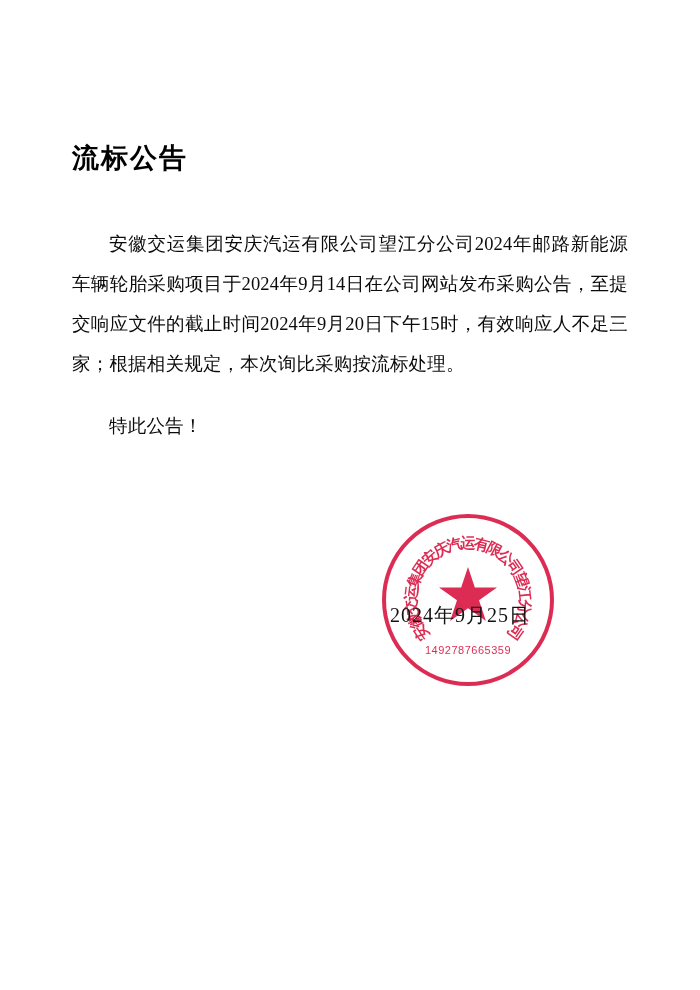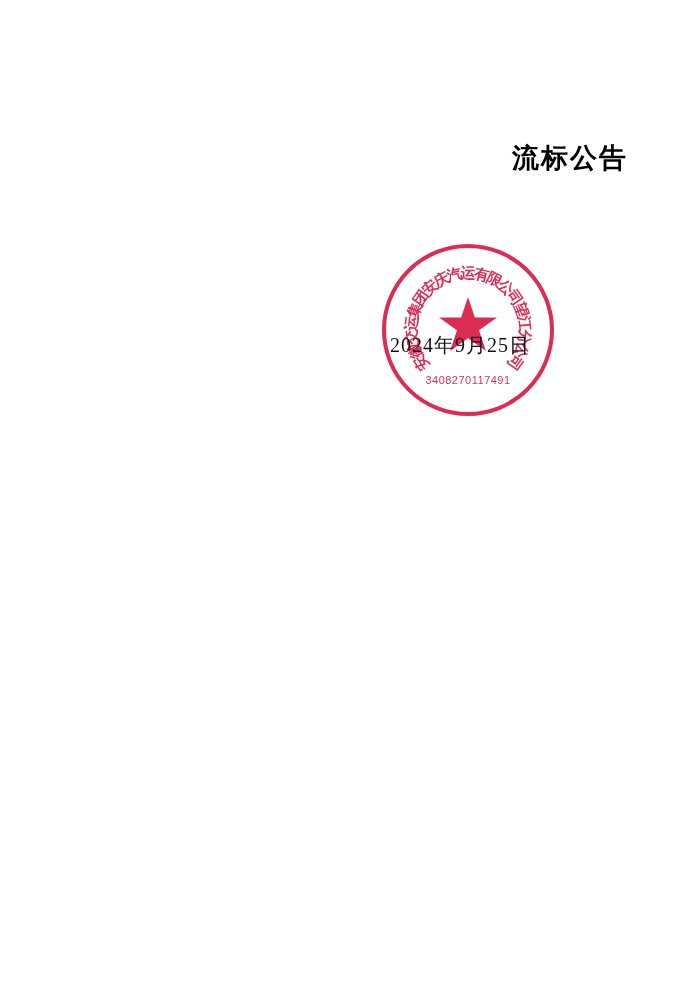--- a/index.html
+++ b/index.html
@@ -16,21 +16,21 @@
     overflow: hidden;
   }
   .page {
     position: relative;
     width: 700px;
     height: 990px;
     box-sizing: border-box;
     padding: 0 72px;
   }
   .doc-title {
-    text-align: right;
+    text-align: left;
     font-family: "DejaVu Sans", "Liberation Sans", sans-serif;
     font-weight: bold;
     font-size: 27px;
     letter-spacing: 2px;
     margin: 0;
     padding-top: 140px;
     color: #000;
   }
   .body-block {
     margin-top: 48px;
@@ -115,20 +115,24 @@
     transform-origin: 0 0;
   }
 </style>
 </head>
 <body>
 
 <div class="page">
 
   <h1 class="doc-title">流标公告</h1>
 
+  <div class="body-block">
+    <p class="para">安徽交运集团安庆汽运有限公司望江分公司2024年邮路新能源车辆轮胎采购项目于2024年9月14日在公司网站发布采购公告，至提交响应文件的截止时间2024年9月20日下午15时，有效响应人不足三家；根据相关规定，本次询比采购按流标处理。</p>
+    <p class="para second">特此公告！</p>
+  </div>
 
   <div class="sign-area">
 
     <div class="seal">
       <div class="seal-inner">
         <div class="seal-ring-text" id="seal-ring">
             <span style="transform: rotate(-125deg) translate(-50%, -66px);">安</span>
             <span style="transform: rotate(-111.111deg) translate(-50%, -66px);">徽</span>
             <span style="transform: rotate(-97.2222deg) translate(-50%, -66px);">交</span>
             <span style="transform: rotate(-83.3333deg) translate(-50%, -66px);">运</span>
@@ -142,21 +146,21 @@
             <span style="transform: rotate(27.7778deg) translate(-50%, -66px);">限</span>
             <span style="transform: rotate(41.6667deg) translate(-50%, -66px);">公</span>
             <span style="transform: rotate(55.5556deg) translate(-50%, -66px);">司</span>
             <span style="transform: rotate(69.4444deg) translate(-50%, -66px);">望</span>
             <span style="transform: rotate(83.3333deg) translate(-50%, -66px);">江</span>
             <span style="transform: rotate(97.2222deg) translate(-50%, -66px);">分</span>
             <span style="transform: rotate(111.111deg) translate(-50%, -66px);">公</span>
             <span style="transform: rotate(125deg) translate(-50%, -66px);">司</span>
           </div>
         <div class="seal-star"></div>
-        <div class="seal-code">3408270117491</div>
+        <div class="seal-code">1492787665359</div>
       </div>
     </div>
 
     <div class="sign-date">2024年9月25日</div>
 
   </div>
 
 </div>
 
 </body></html>

